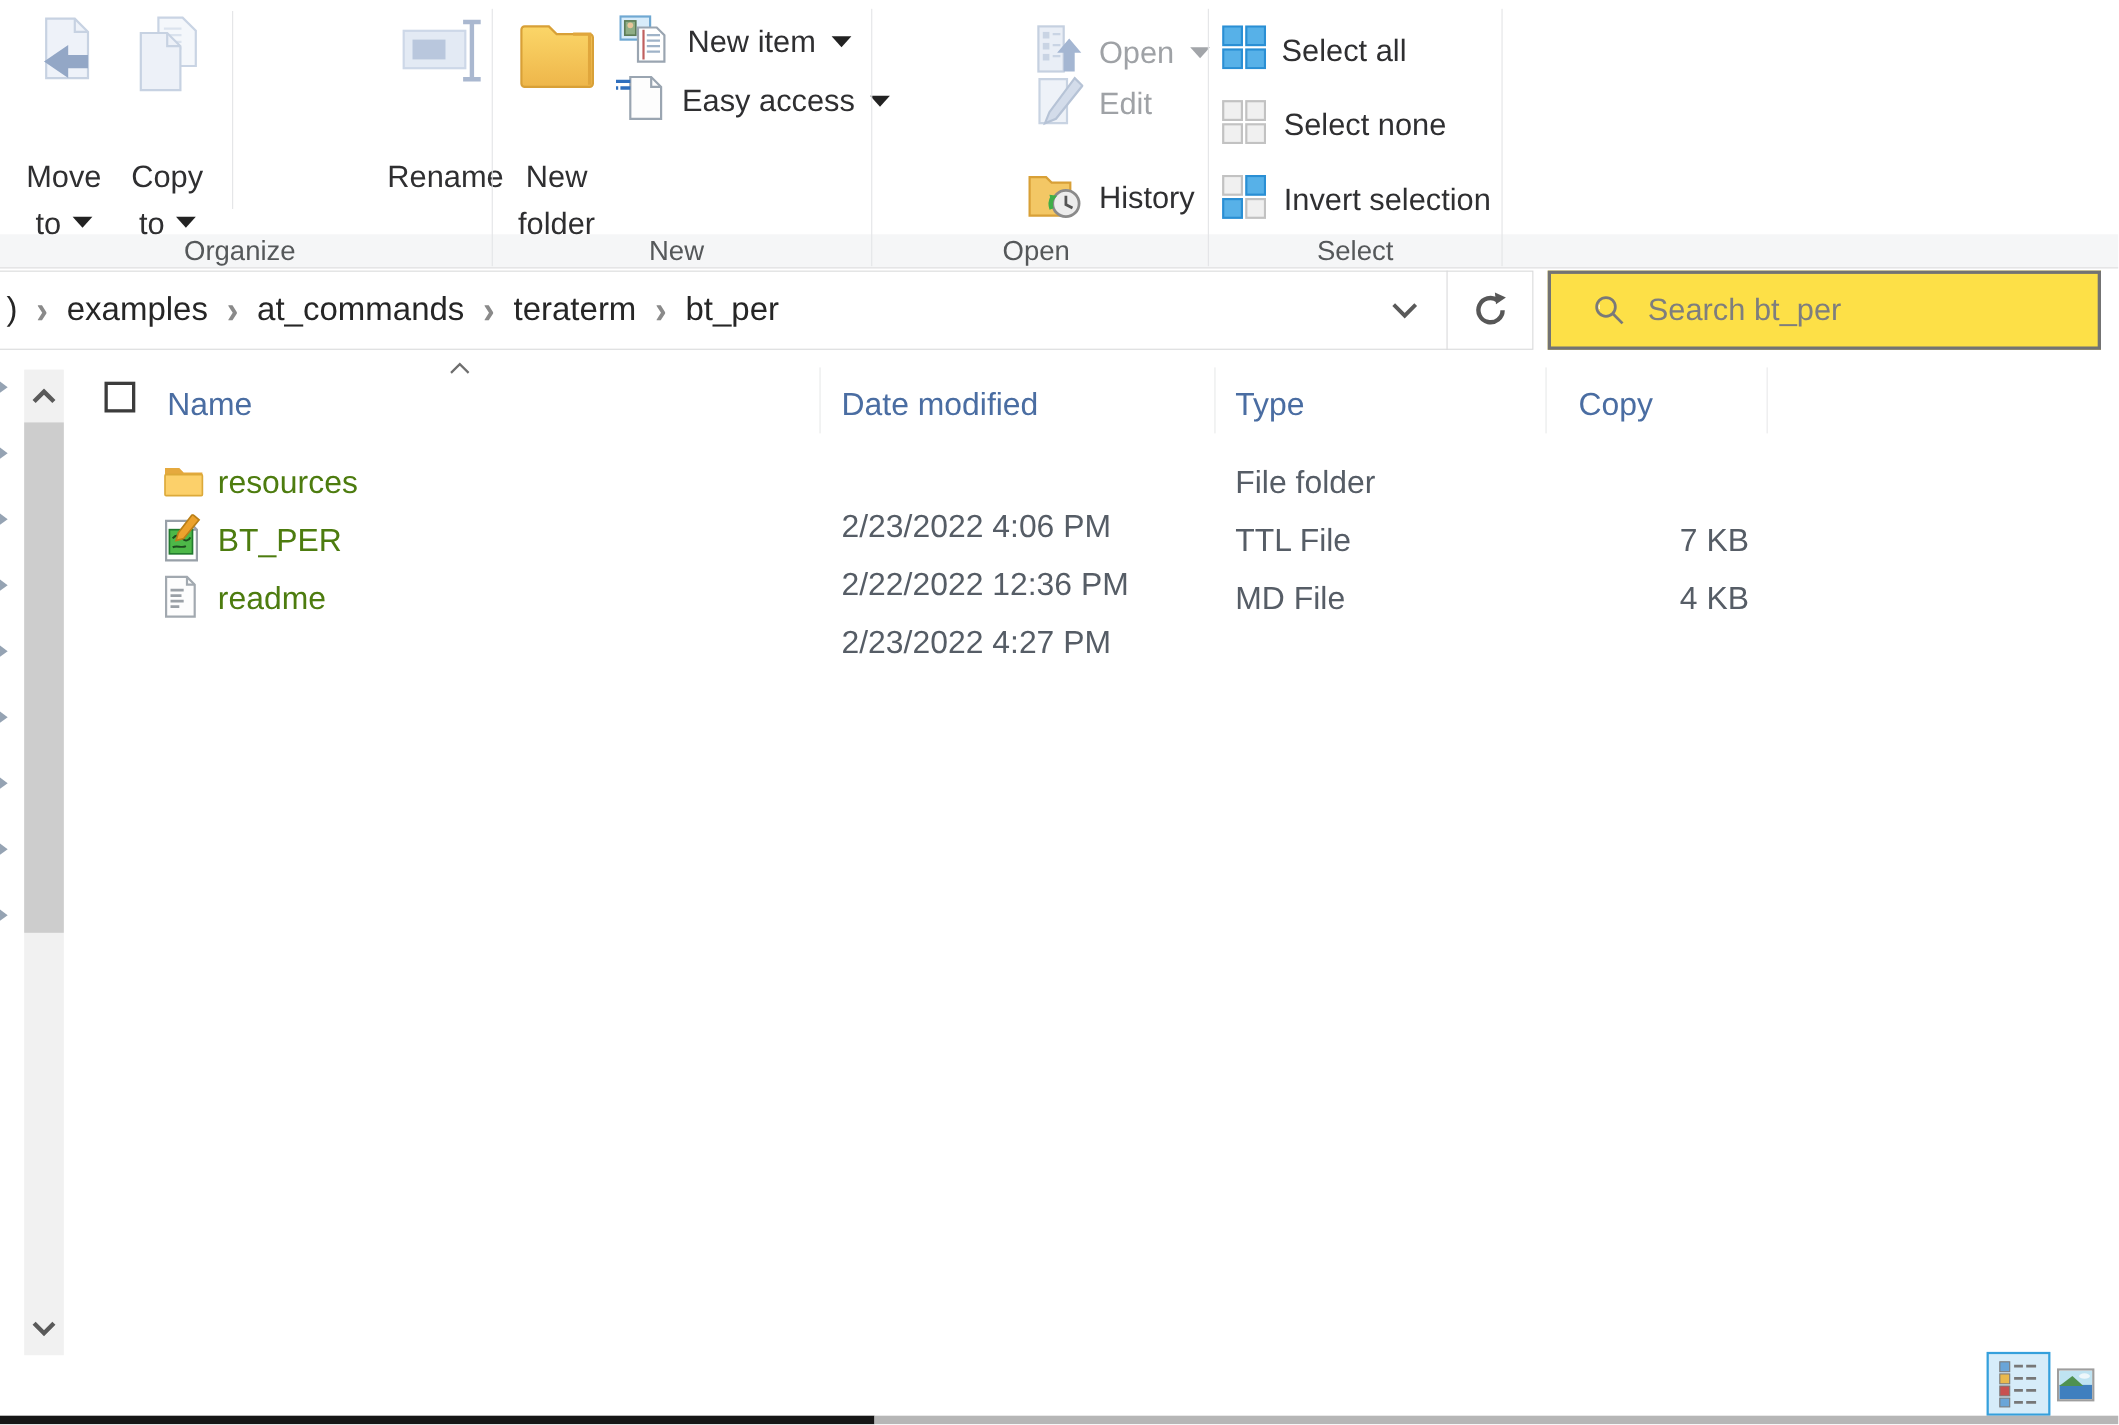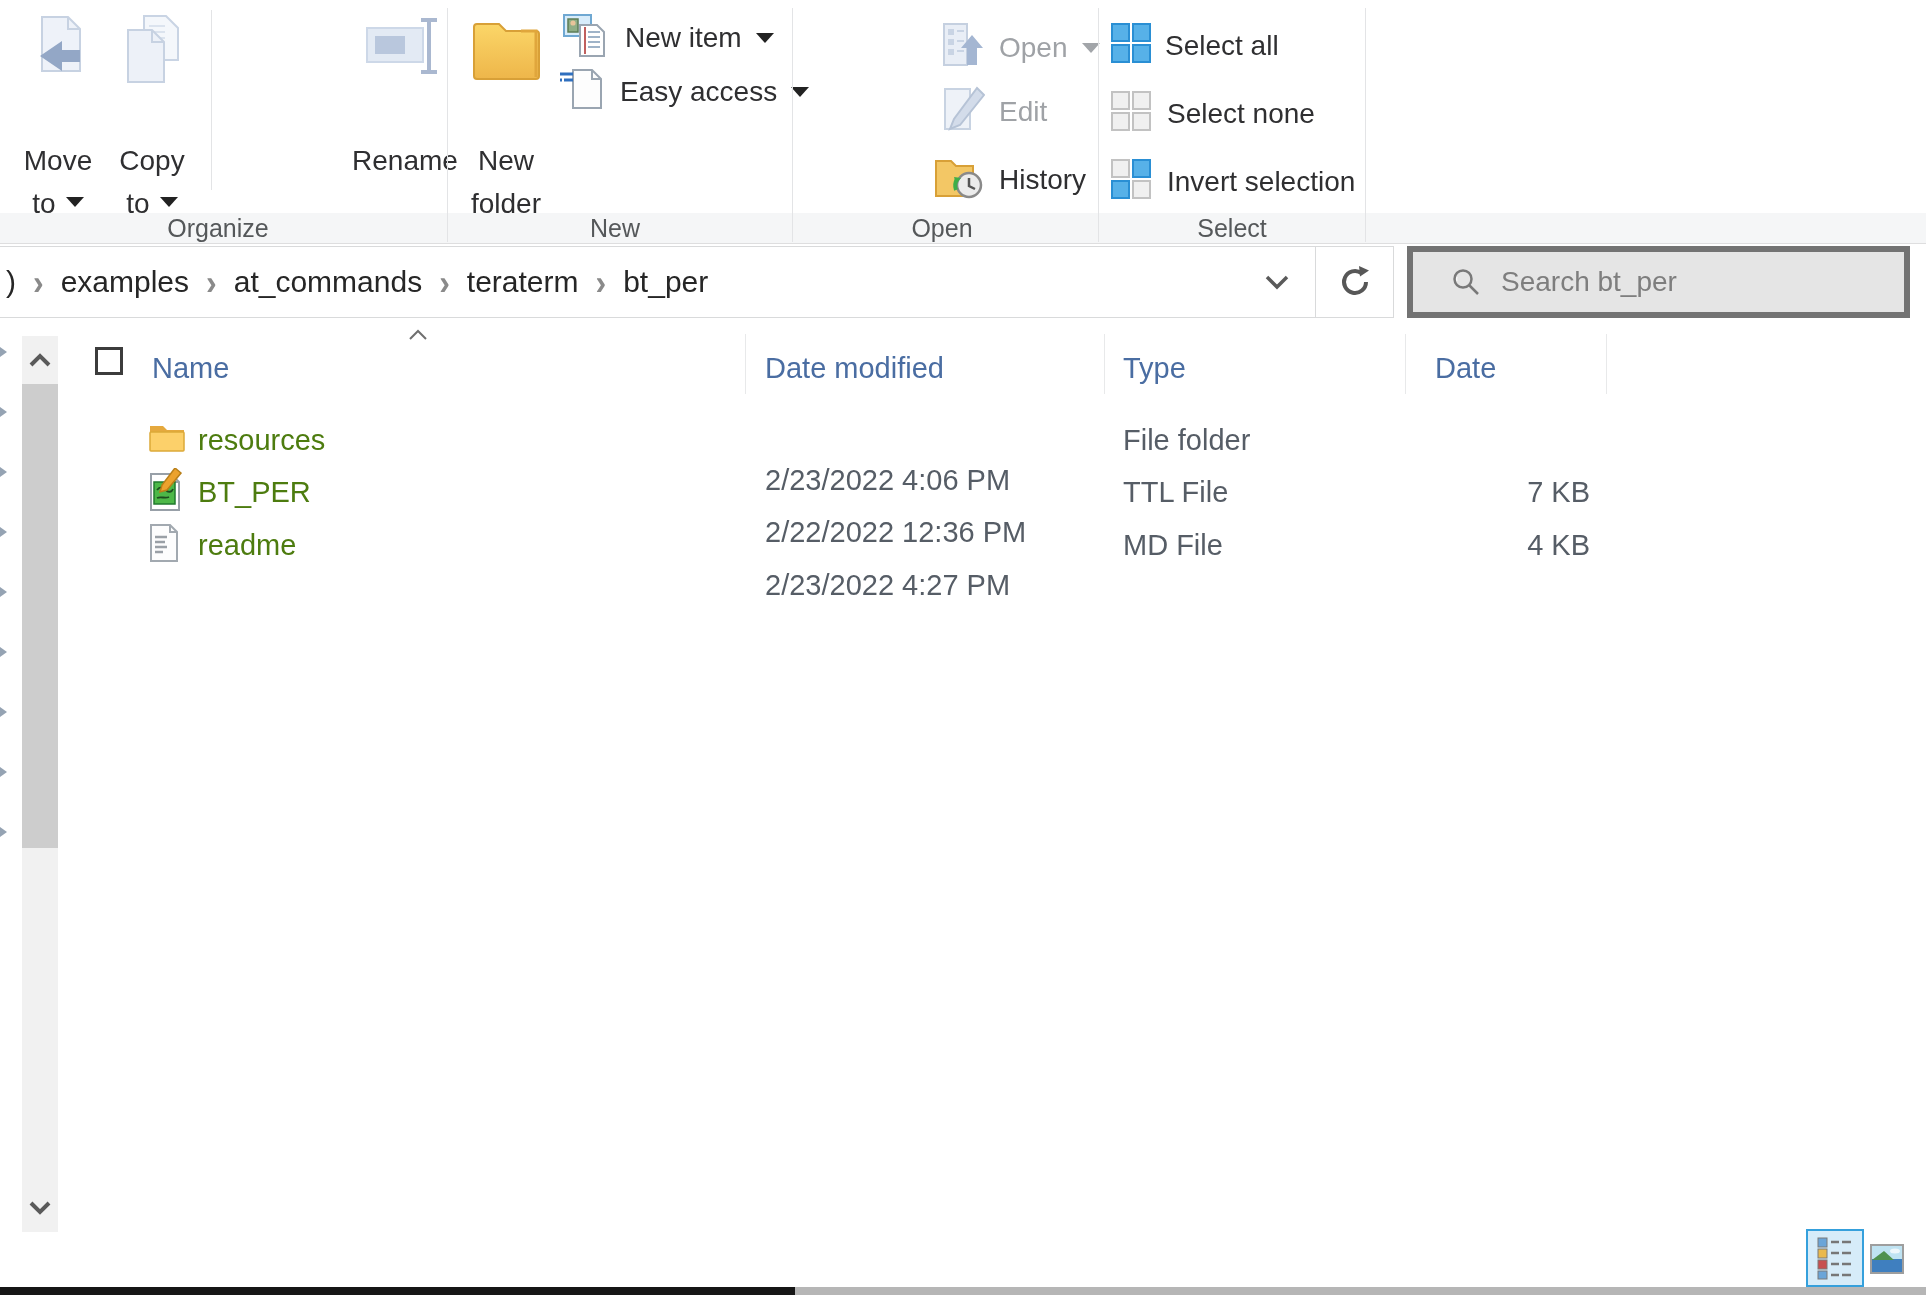--- a/index.html
+++ b/index.html
@@ -22,21 +22,21 @@
   .crt.gray{border-top-color:#a2a5a9;}
   .crt.below{display:block;margin:9px auto 0;}
 
   
   .addr-box{position:absolute;left:-2px;top:246px;width:1396px;height:72px;border:1px solid #d9dadb;background:#fff;box-sizing:border-box;}
   .addr-crumbs{position:absolute;left:6px;top:246px;height:72px;display:flex;align-items:center;font-size:30px;color:#262626;white-space:nowrap;}
   .crumb{cursor:default;}
   .crumb-sep{font-size:32px;font-weight:700;color:#8a8a8a;margin:0 17px;transform:scaleY(1.1);}
   .addr-dd{position:absolute;left:1240px;top:246px;width:74px;height:72px;display:flex;align-items:center;justify-content:center;}
   .addr-refresh{position:absolute;left:1315px;top:246px;width:79px;height:72px;border-left:1px solid #d9dadb;display:flex;align-items:center;justify-content:center;box-sizing:border-box;}
-  .search-box{position:absolute;left:1407px;top:246px;width:503px;height:72px;border:6px solid #737373;background:#e5e5e5;box-sizing:border-box;display:flex;align-items:center;}
+  .search-box{position:absolute;left:1407px;top:246px;width:503px;height:72px;border:3px solid #737373;background:#fde047;box-sizing:border-box;display:flex;align-items:center;}
   .search-box svg{margin:0 18px 0 38px;flex:0 0 auto;}
   .search-box input{border:none;outline:none;font-family:"Liberation Sans",sans-serif;font-size:28px;color:#444;width:380px;background:transparent;}
   .search-box input::placeholder{color:#7e7e7e;opacity:1;}
 
   
   .hdr-text{position:absolute;top:352px;font-size:29px;color:#4a6da2;white-space:nowrap;cursor:default;}
   .col-sep{position:absolute;top:334px;height:60px;width:1px;background:#e8e9ea;}
   .checkbox{position:absolute;left:95px;top:347px;width:28px;height:28px;border:3px solid #3c3c3c;background:#fff;box-sizing:border-box;}
   .frow{position:absolute;left:70px;width:1700px;height:52px;}
   .fcell{position:absolute;top:50%;transform:translateY(-50%);font-size:29px;white-space:nowrap;}
@@ -159,21 +159,21 @@
             <rect x="7" y="18" width="6" height="6" fill="#c9d4e4"></rect>
             <rect x="7" y="28" width="6" height="6" fill="#c9d4e4"></rect>
           <path d="M16 10h7M16 20h7M16 30h7" stroke="#c9d4e4" stroke-width="2"></path>
           <polygon points="31,14 42,27 36,27 36,44 26,44 26,27 20,27" fill="#a4b6d2"></polygon>
         </svg>
       </span>
       <span class="dis">Open</span>
       <i class="crt gray"></i>
     </div>
 
-    <div class="rsml" style="left:941px;top:88px;">
+    <div class="rsml" style="left:941px;top:71px;">
       <span>
         <svg width="44" height="48" viewBox="0 0 44 48">
           <path d="M4 4h25v40H4z" fill="#eef2f8" stroke="#c8d3e2" stroke-width="2"></path>
           <polygon points="36,3 43,10 19,40 9,44 13,34" fill="#d3dcea" stroke="#b6c3d6" stroke-width="2"></polygon>
         </svg>
       </span>
       <span class="dis">Edit</span>
     </div>
 
     <div class="rsml" style="left:933px;top:156px;">
@@ -267,21 +267,21 @@
     <input type="text" placeholder="Search bt_per" style="">
   </div>
 
   <div class="checkbox"></div>
   <svg class="abs" style="left:408px;top:329px;" width="20" height="12" viewBox="0 0 20 12">
     <polyline points="2,10 10,2 18,10" fill="none" stroke="#6f6f6f" stroke-width="2"></polyline>
   </svg>
   <div class="hdr-text" style="left:152px;">Name</div>
   <div class="hdr-text" style="left:765px;">Date modified</div>
   <div class="hdr-text" style="left:1123px;">Type</div>
-  <div class="hdr-text" style="left:1435px;">Date</div>
+  <div class="hdr-text" style="left:1435px;">Copy</div>
   <div class="col-sep" style="left:745px;"></div>
   <div class="col-sep" style="left:1104px;"></div>
   <div class="col-sep" style="left:1405px;"></div>
   <div class="col-sep" style="left:1606px;"></div>
 
   <div class="frow" style="top:414px;">
     <span class="ficon">
       <svg width="38" height="32" viewBox="0 0 38 32">
         <path d="M2 4h13l4 4h17v5H2z" fill="#e5a93e"></path>
         <rect x="2" y="10" width="34" height="19" rx="1" fill="#fcd06a" stroke="#dca939" stroke-width="1.5"></rect>

